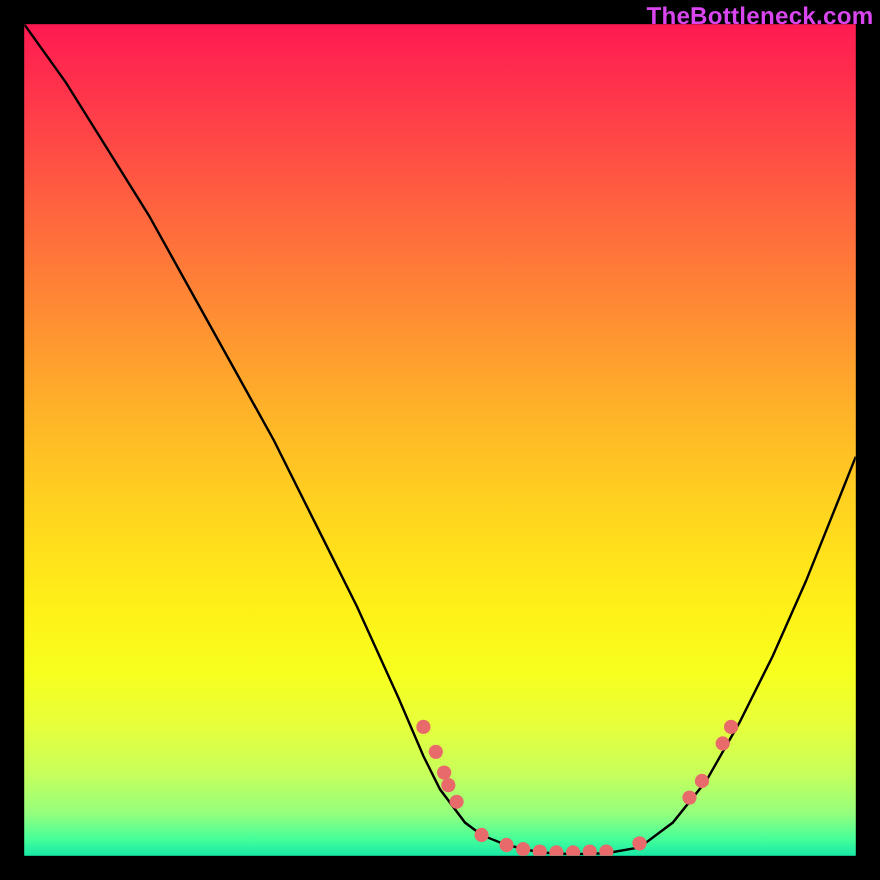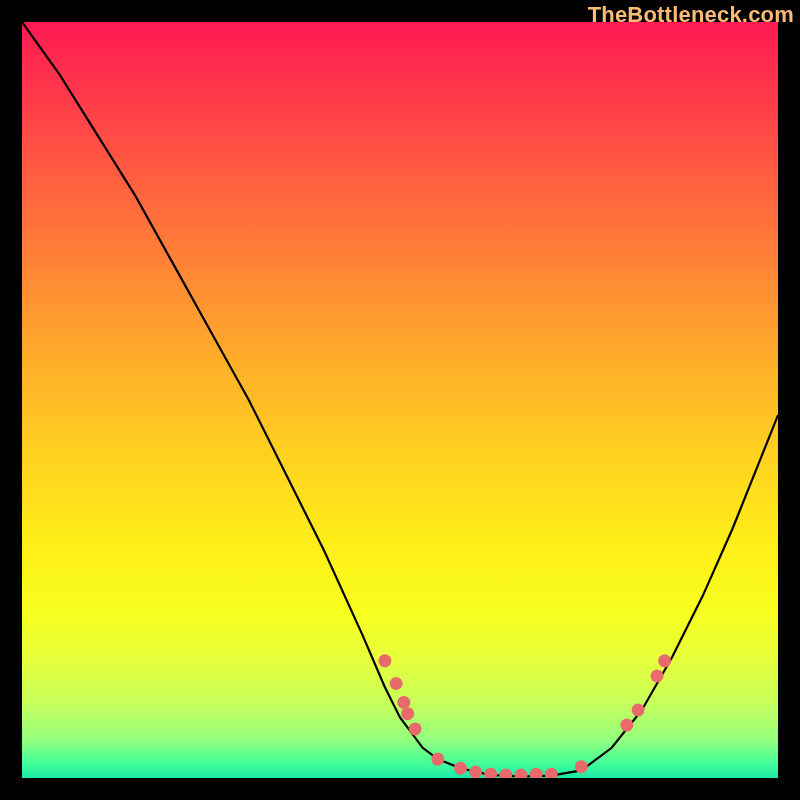--- a/index.html
+++ b/index.html
@@ -45,21 +45,21 @@
       #c8ff5a 90%,
       #93ff7e 95%,
       #45ff9a 98%,
       #18e8a5 100%
     );
   }
   .watermark {
     position: absolute;
     top: 2px;
     right: 6px;
-    color: #fdba74;
+    color: #d946ef;
     font-size: 22px;
     font-weight: 600;
     letter-spacing: 0.2px;
     z-index: 5;
   }
   svg.curve {
     position: absolute;
     left: 0;
     top: 0;
     width: 756px;

